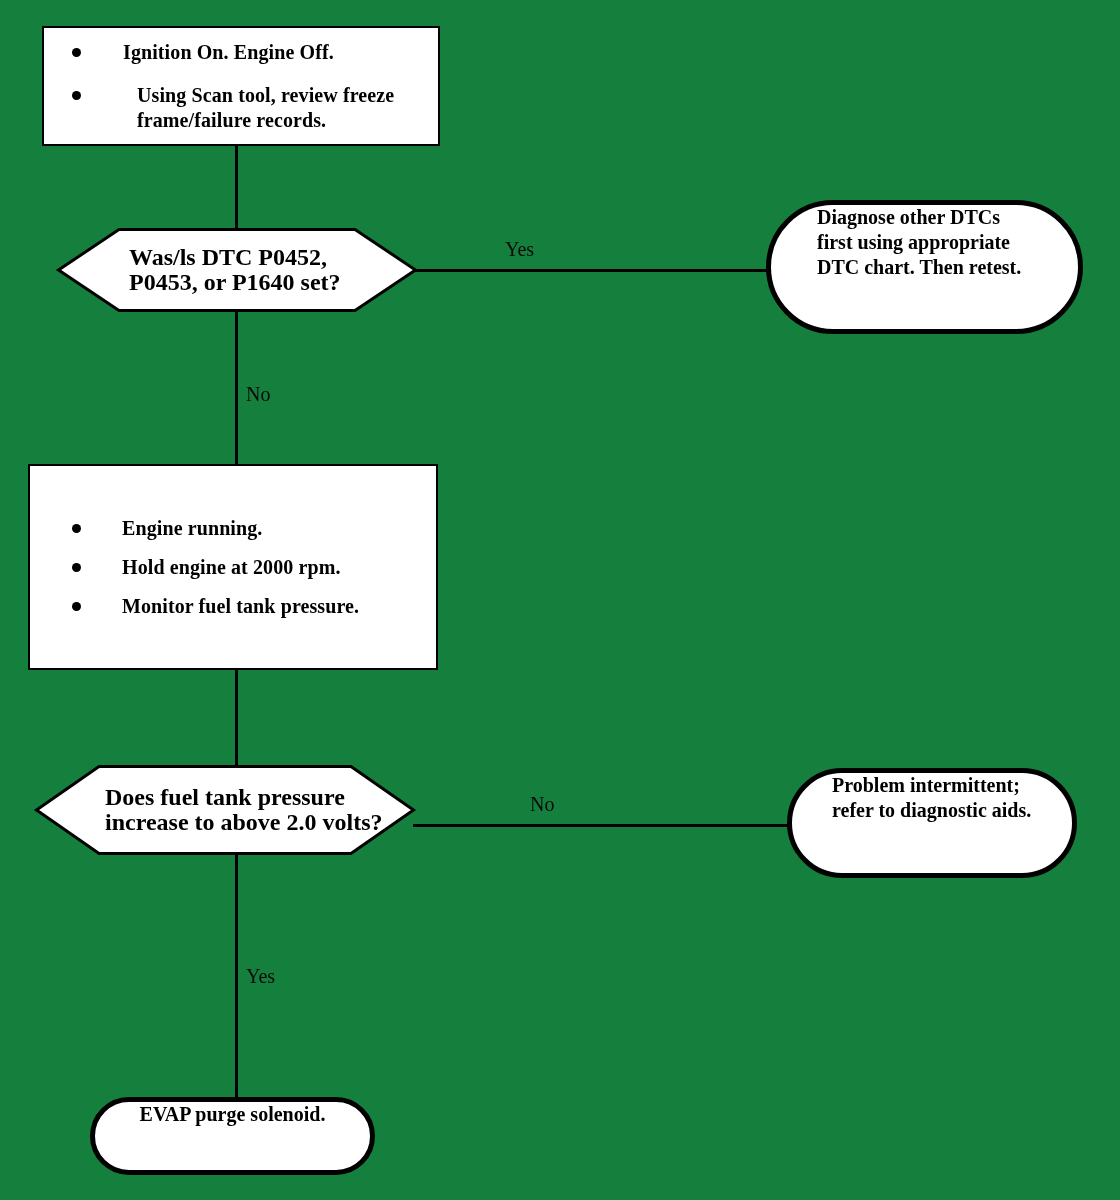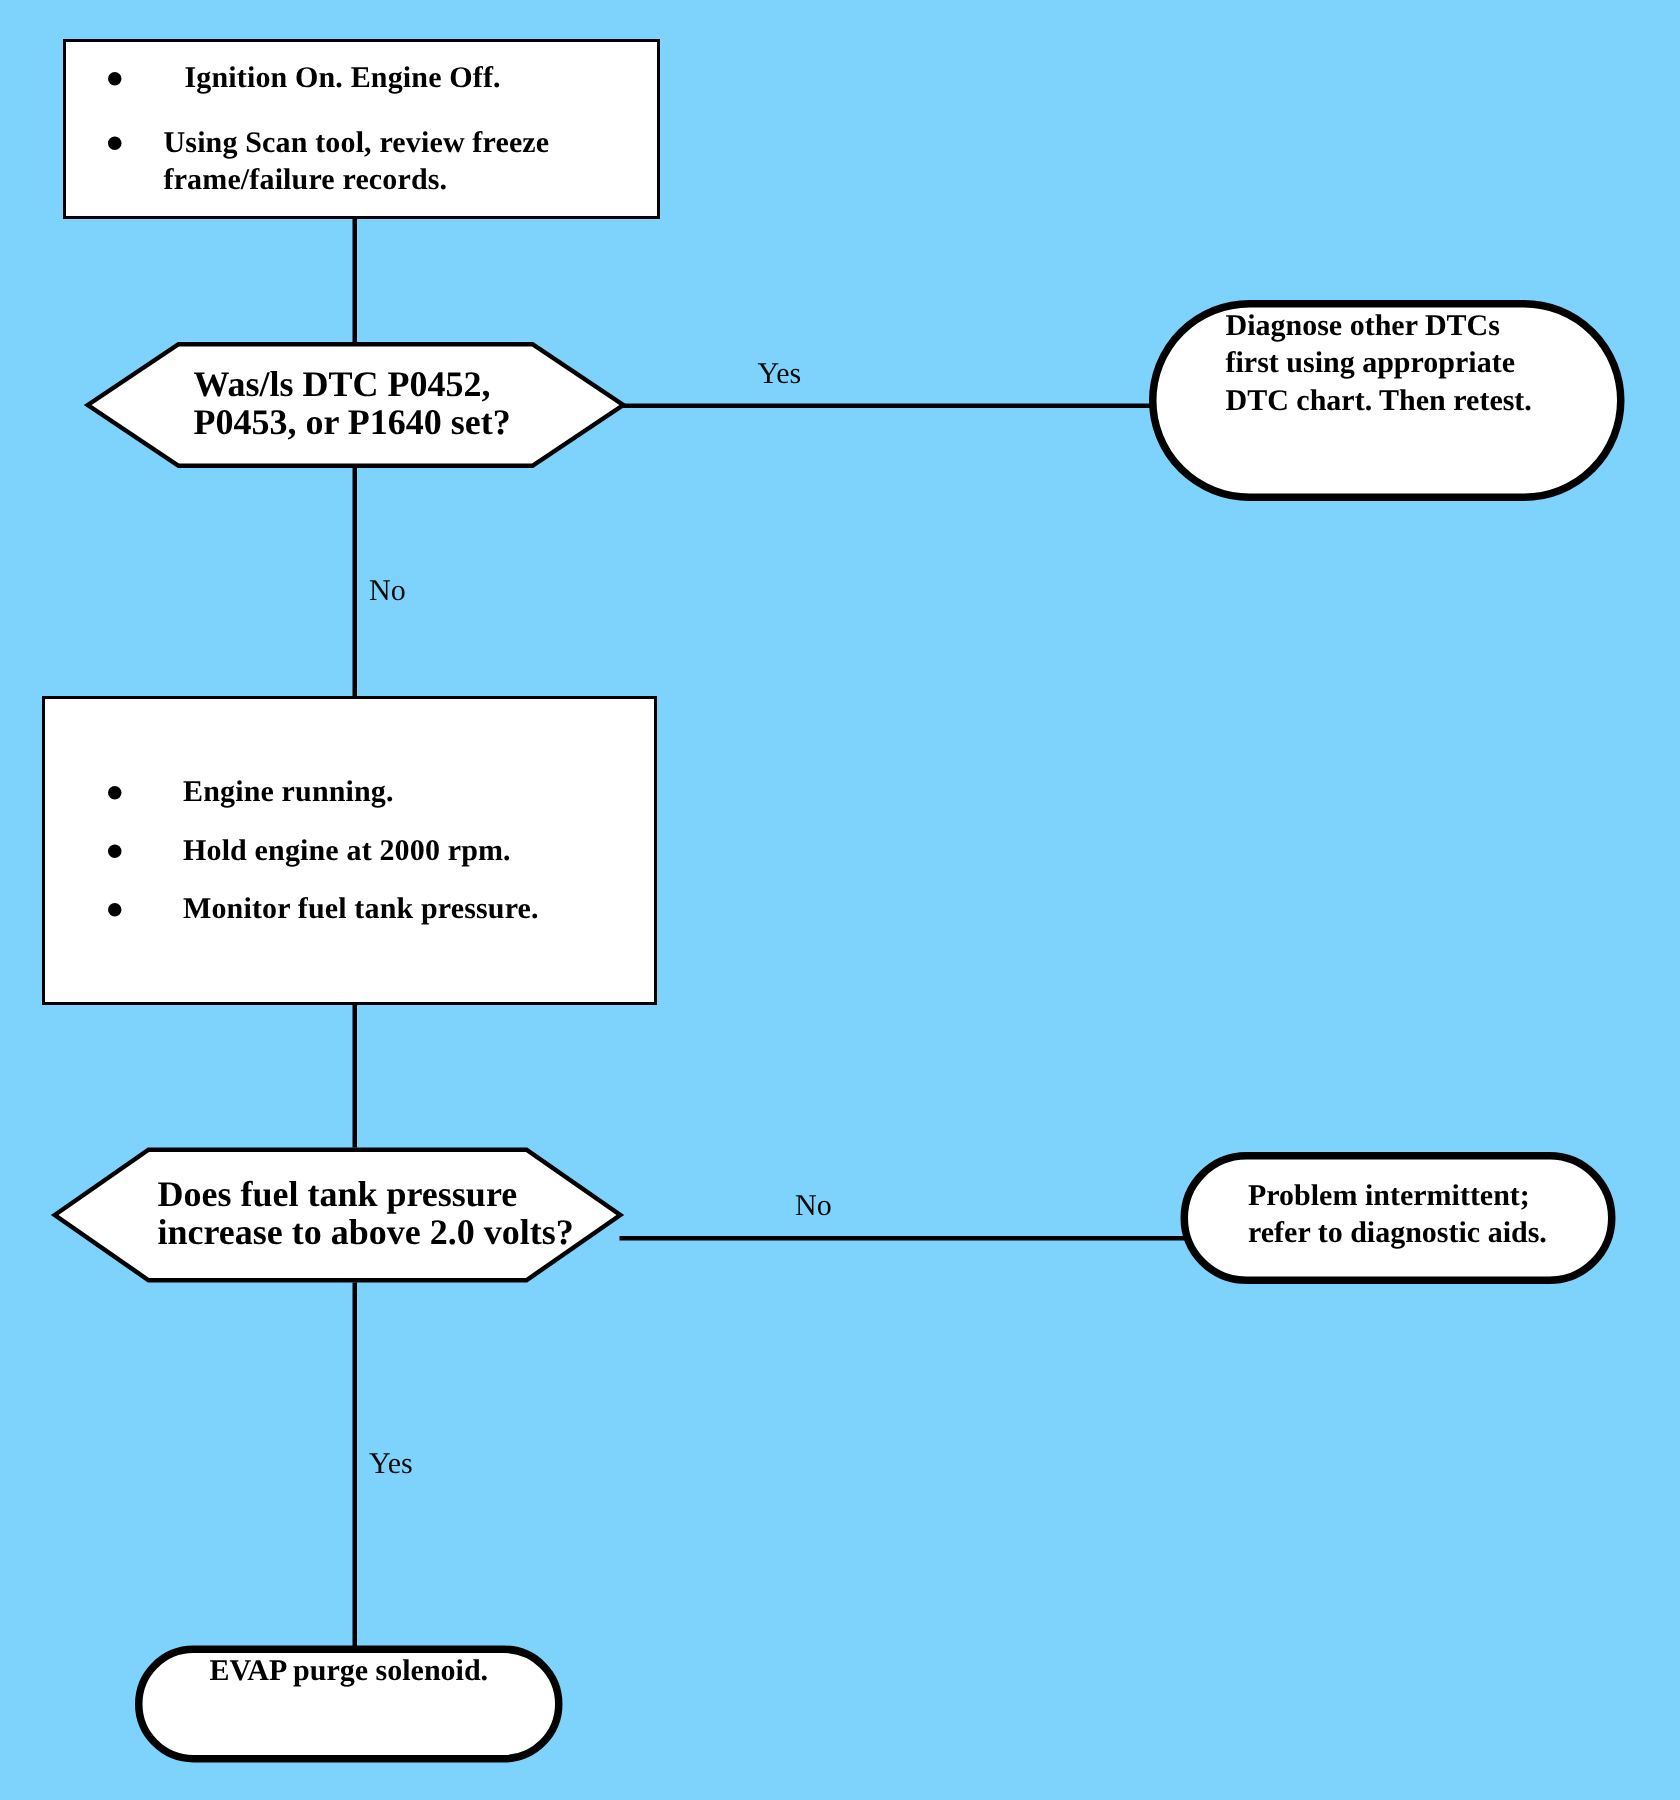--- a/index.html
+++ b/index.html
@@ -4,21 +4,21 @@
 <style>
   html, body {
     margin: 0;
     padding: 0;
     background: #ffffff;
   }
   #canvas {
     position: relative;
     width: 1120px;
     height: 1200px;
-    background: #7dd3fc;
+    background: #15803d;
     font-family: "Liberation Serif", "DejaVu Serif", serif;
     color: #000000;
     overflow: hidden;
   }
 
   
   .process-box {
     position: absolute;
     box-sizing: border-box;
     border: 2.5px solid #000000;
@@ -122,21 +122,21 @@
 <div id="canvas">
 
   <div class="process-box" style="left:42px; top:26px; width:398px; height:120px;">
     <div class="bullet-list" style="padding:14px 14px 14px 28px; gap:18px;">
       <div class="bullet-row">
         <span class="bullet-dot"></span>
         <span class="bullet-label" style="margin-left:42px;">Ignition On. Engine Off.</span>
       </div>
       <div class="bullet-row">
         <span class="bullet-dot"></span>
-        <span class="bullet-label" style="margin-left:28px;">Using Scan tool, review freeze
+        <span class="bullet-label" style="margin-left:56px;">Using Scan tool, review freeze
 frame/failure records.</span>
       </div>
     </div>
   </div>
 
   <div class="conn-v" style="left:235px; top:146px; height:84px;"></div>
 
   <div class="decision" style="left:57px; top:228px; width:360px; height:84px;">
     <svg width="360" height="84" viewBox="0 0 360 84">
       <polygon points="1.5,42 62,1.5 298,1.5 358.5,42 298,82.5 62,82.5" fill="#ffffff" stroke="#000000" stroke-width="3" stroke-linejoin="miter"></polygon>
@@ -184,21 +184,21 @@
     </svg>
     <div class="decision-label" style="padding-left:70px; padding-right:30px;">
       <span>Does fuel tank pressure
 increase to above 2.0 volts?</span>
     </div>
   </div>
 
   <div class="conn-h" style="left:413px; top:824px; width:378px;"></div>
   <span class="edge-label" style="left:530px; top:793px;">No</span>
 
-  <div class="terminal" style="left:787px; top:768px; width:290px; height:88px; border-radius:56px; padding:12px 40px;">
+  <div class="terminal" style="left:787px; top:768px; width:290px; height:110px; border-radius:56px; padding:0 40px;">
     <span class="terminal-label">Problem intermittent;
 refer to diagnostic aids.</span>
   </div>
 
   <div class="conn-v" style="left:235px; top:855px; height:245px;"></div>
   <span class="edge-label" style="left:246px; top:965px;">Yes</span>
 
   <div class="terminal" style="left:90px; top:1097px; width:285px; height:78px; border-radius:39px; padding:0 34px; justify-content:center;">
     <span class="terminal-label">EVAP purge solenoid.</span>
   </div>

